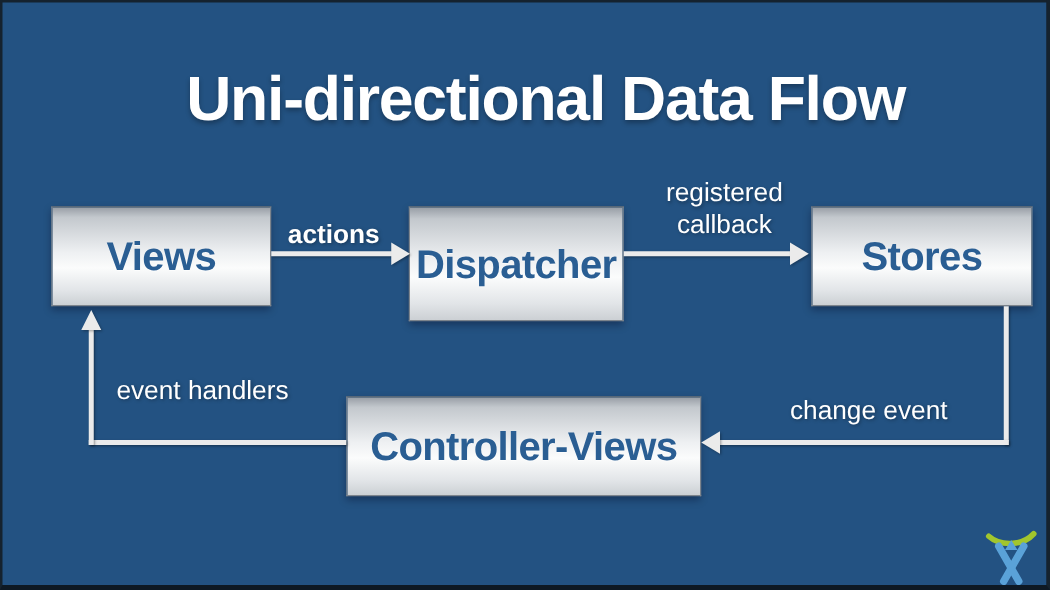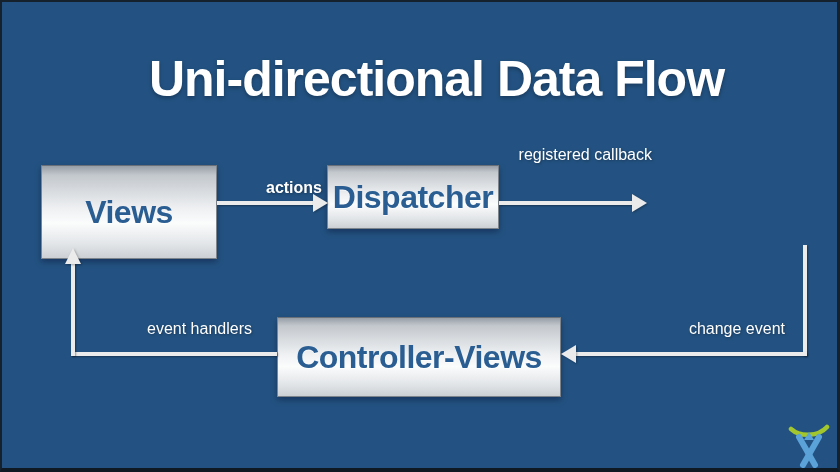--- a/index.html
+++ b/index.html
@@ -42,37 +42,37 @@
       #989ea6 0%, #c3c8cd 10%, #eef0f2 46%, #fbfcfc 62%, #e2e5e8 85%, #ccd0d4 100%);
     border: 1px solid #7d848c;
     border-top-color: #697077;
     box-shadow: 0 3px 6px rgba(0,0,25,0.35);
     color: #2a5e93;
     font-weight: 700;
     font-size: 32px;
     letter-spacing: -0.5px;
     text-shadow: 0 1px 0 rgba(255,255,255,0.6);
   }
-  .node-views       { left: 39px;  top: 163px; width: 176px; height: 94px; }
-  .node-dispatcher  { left: 325px; top: 163px; width: 172px; height: 64px; }
+  .node-views       { left: 39px;  top: 163px; width: 176px; height: 80px; }
+  .node-dispatcher  { left: 325px; top: 163px; width: 172px; height: 92px; }
   .node-stores      { left: 647px; top: 163px; width: 177px; height: 80px; }
   .node-controller  { left: 275px; top: 315px; width: 284px; height: 80px; }
 
   .edge-label {
     position: absolute;
     color: #ffffff;
-    font-size: 16px;
+    font-size: 21px;
     line-height: 25px;
-    text-align: right;
+    text-align: center;
     text-shadow: 1px 1px 3px rgba(0,0,0,0.35);
   }
   .label-actions    { left: 210px; top: 173px; width: 110px; font-weight: bold; }
   .label-registered { left: 505px; top: 140px; width: 145px; }
   .label-change     { left: 603px; top: 314px; width: 180px; }
-  .label-event      { left: 70px;  top: 314px; width: 180px; }
+  .label-event      { left: 70px;  top: 298px; width: 180px; }
 
   .shaft {
     position: absolute;
     background: #ebebeb;
     box-shadow: 1px 1px 2px rgba(0,0,0,0.35);
   }
   .head {
     position: absolute;
     width: 0; height: 0;
   }
@@ -109,20 +109,23 @@
 <div class="slide">
 
   <h1 class="title">Uni-directional Data Flow</h1>
 
   <div class="node node-views">
     <span>Views</span>
   </div>
   <div class="node node-dispatcher">
     <span>Dispatcher</span>
   </div>
+  <div class="node node-stores">
+    <span>Stores</span>
+  </div>
   <div class="node node-controller">
     <span>Controller-Views</span>
   </div>
 
   <div class="edge-label label-actions">actions</div>
   <div class="edge-label label-registered">registered callback</div>
   <div class="edge-label label-change">change event</div>
   <div class="edge-label label-event">event handlers</div>
 
   <div class="shaft a1-shaft"></div>

